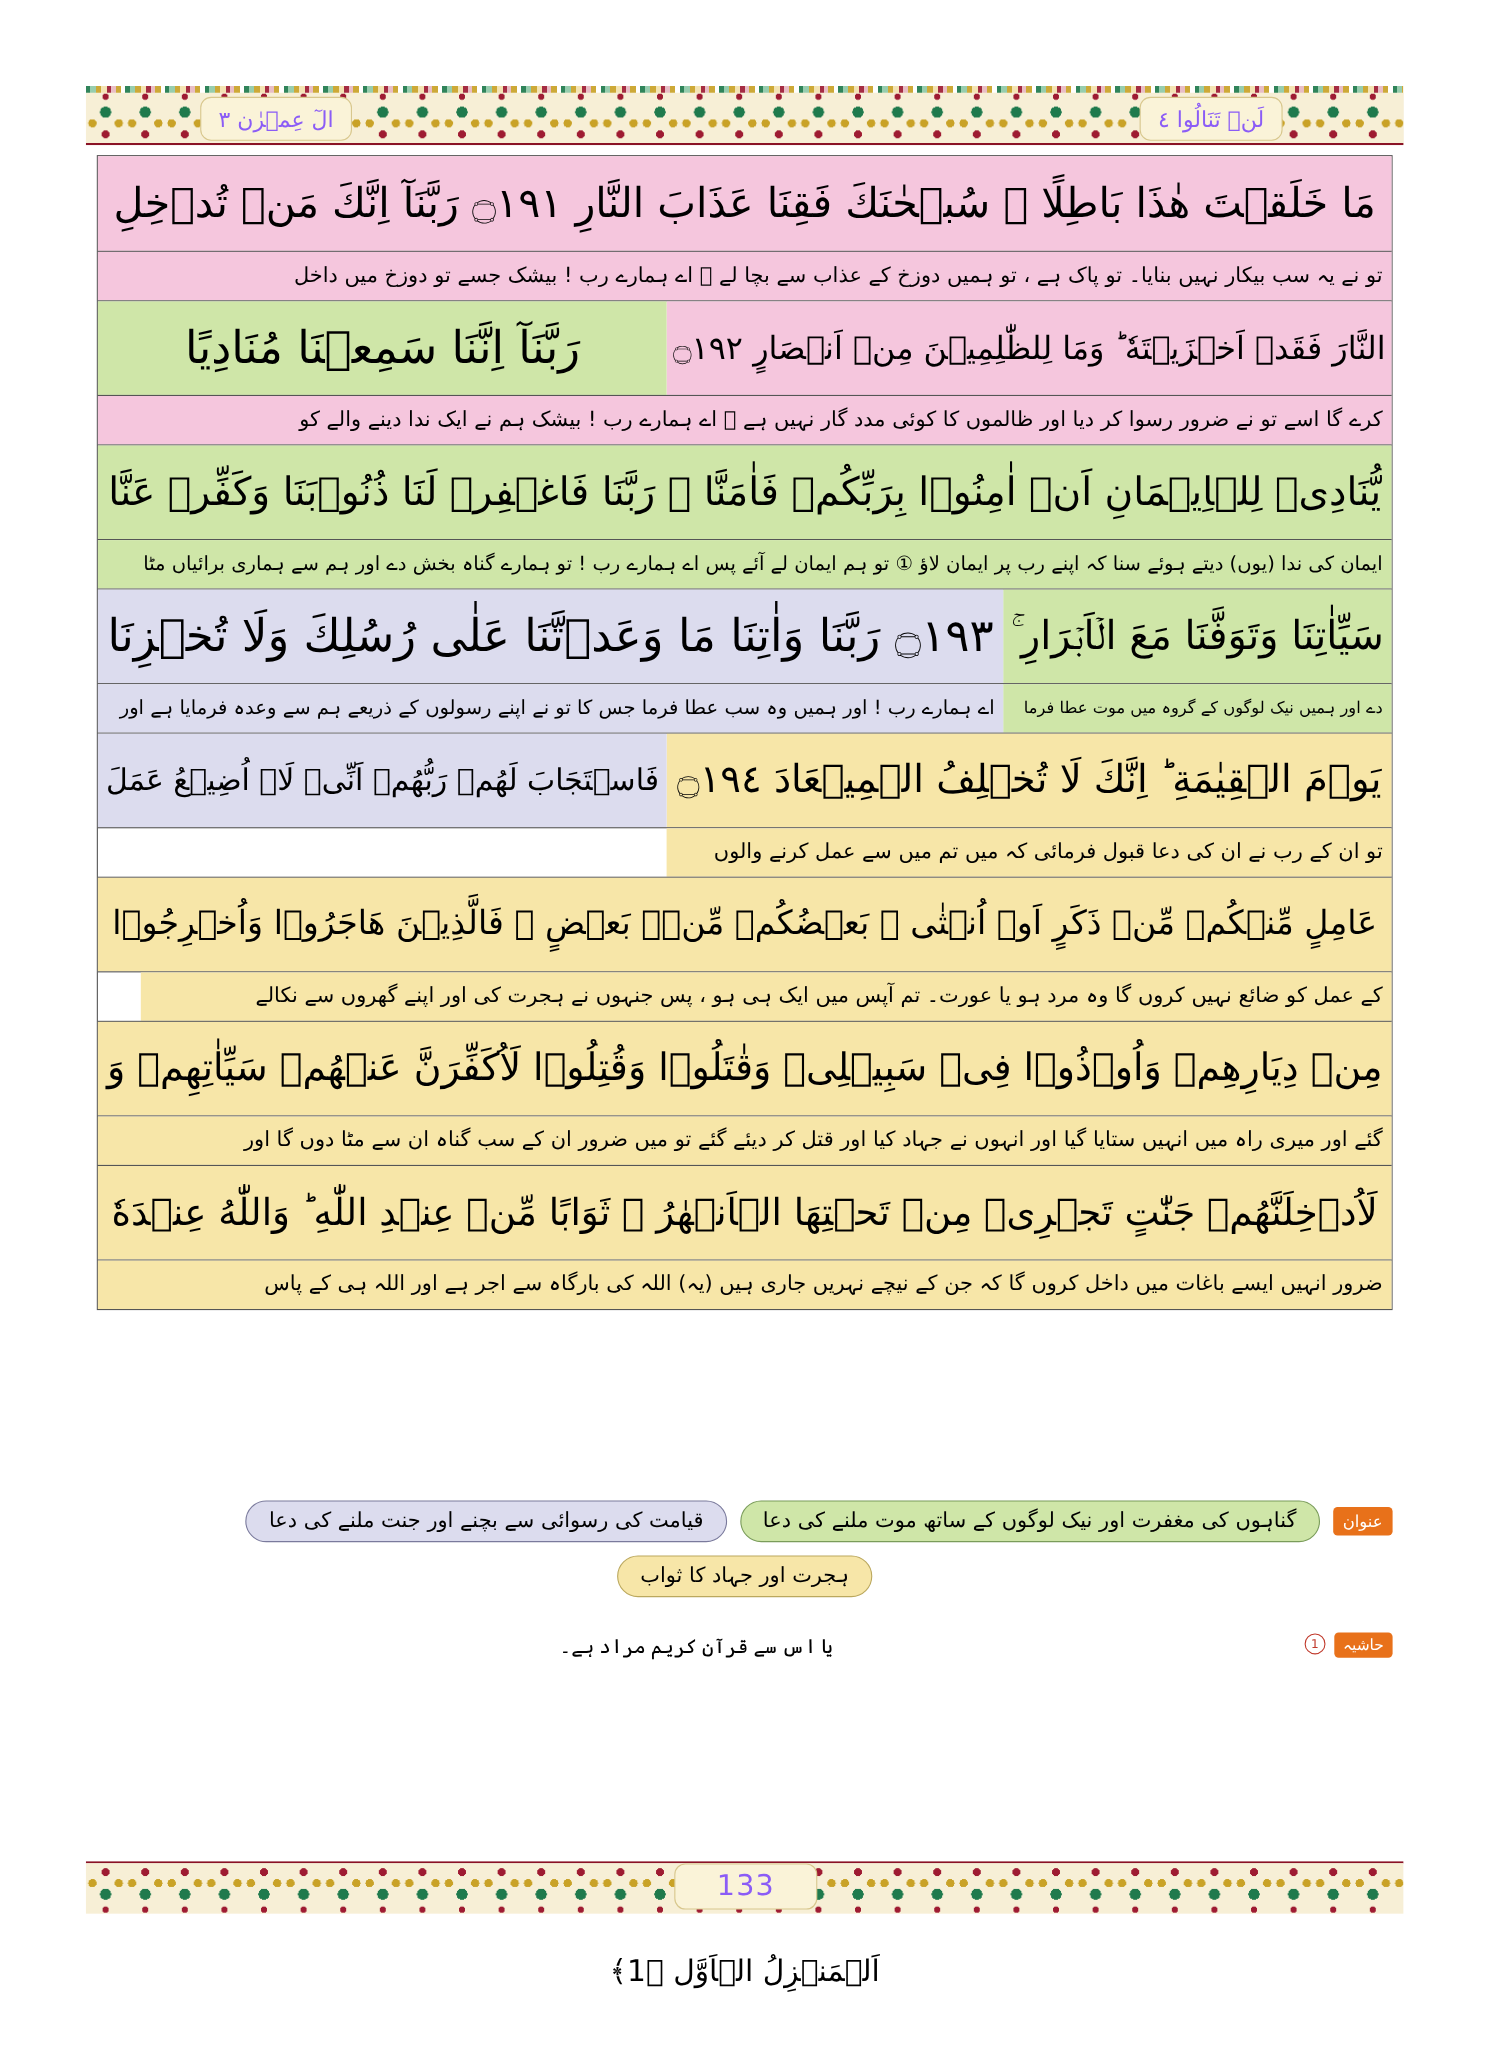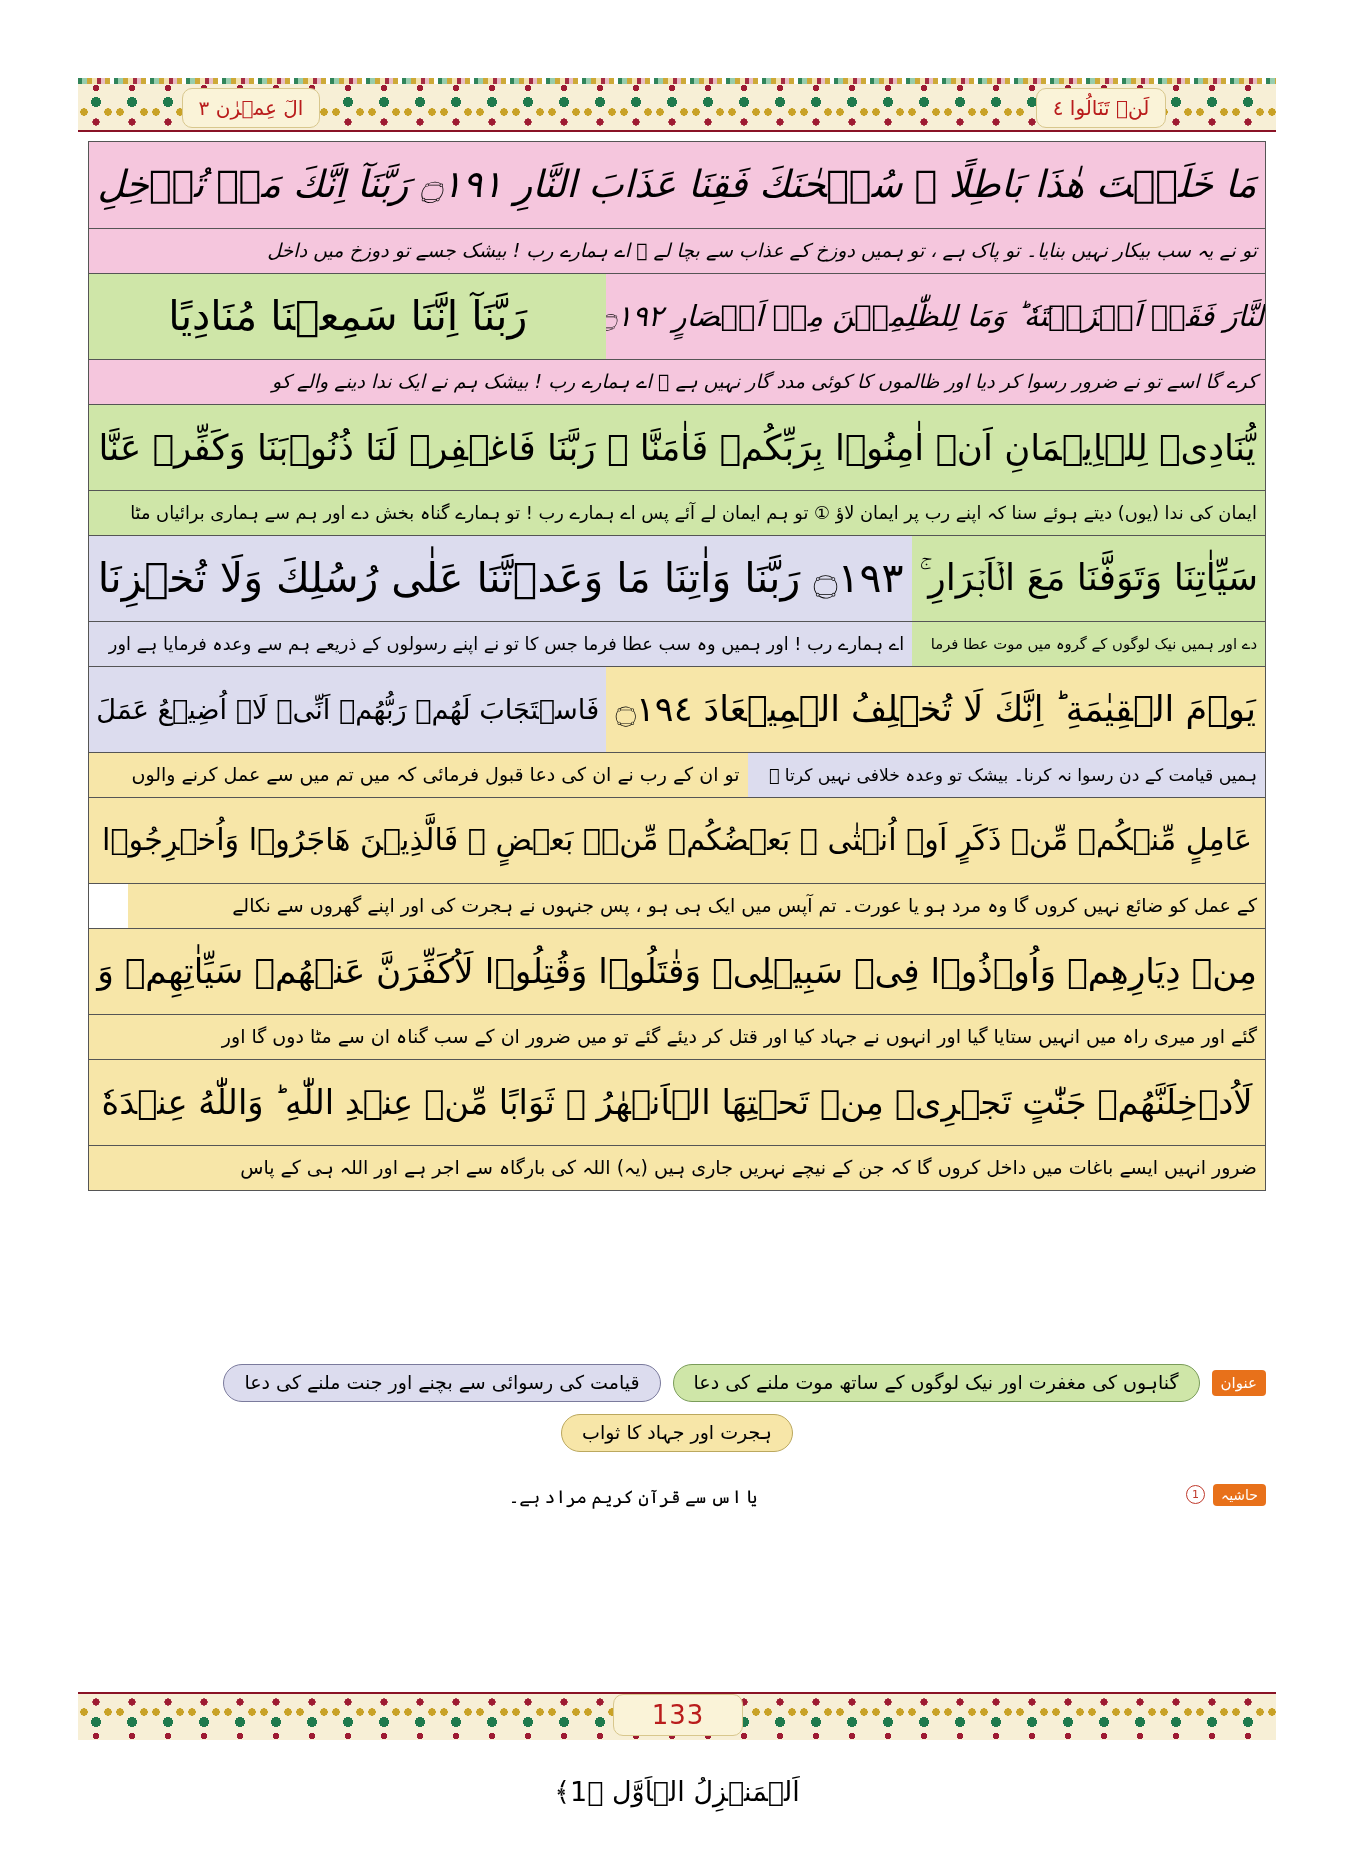--- a/index.html
+++ b/index.html
@@ -87,21 +87,21 @@
   .ornament-band.top .orn-rule { bottom: 0; }
   .ornament-band.bottom .orn-rule { top: 0; }
 
   
   .cartouche {
     position: absolute;
     background: #faf3d8;
     border: 1px solid #d8c78d;
     border-radius: 10px;
     text-align: center;
-    color: #b91c1c;
+    color: #8b5cf6;
     font-family: "DejaVu Sans", sans-serif;
     direction: rtl;
     white-space: nowrap;
     display: flex;
     align-items: center;
     justify-content: center;
     z-index: 4;
   }
   #surah-cartouche {
     left: 182px; top: 88px;
@@ -164,21 +164,21 @@
     font-size: 19px;
     line-height: 1.05;
     color: #000;
     padding: 0 8px;
     direction: rtl;
     white-space: nowrap;
     justify-content: flex-start;
   }
 
   
-  .bg-pink     { background: #f5c6dd; font-style: italic; }
+  .bg-pink     { background: #f5c6dd; }
   .bg-green    { background: #cfe6a8; }
   .bg-lavender { background: #dcdcee; }
   .bg-cream    { background: #f7e6a8; }
 
   
   .unwan-area {
     position: absolute;
     left: 88px;
     top: 1364px;
     width: 1178px;
@@ -317,21 +317,20 @@
       </div>
       <div class="row trans-row">
         <div class="seg bg-green" style="width: 30%; font-size: 14.8px;">دے اور ہمیں نیک لوگوں کے گروہ میں موت عطا فرما</div>
         <div class="seg bg-lavender" style="width: 70%; font-size: 17.8px;">اے ہمارے رب ! اور ہمیں وہ سب عطا فرما جس کا تو نے اپنے رسولوں کے ذریعے ہم سے وعدہ فرمایا ہے اور</div>
       </div>
       <div class="row ayah-row">
         <div class="seg bg-cream" style="width: 56%; font-size: 35px;">يَوۡمَ الۡقِيٰمَةِ ؕ اِنَّكَ لَا تُخۡلِفُ الۡمِيۡعَادَ ۝١٩٤</div>
         <div class="seg bg-lavender" style="width: 44%; font-size: 27.2px;">فَاسۡتَجَابَ لَهُمۡ رَبُّهُمۡ اَنِّىۡ لَاۤ اُضِيۡعُ عَمَلَ</div>
       </div>
       <div class="row trans-row">
-        <div class="seg bg-lavender" style="width: 44%; font-size: 17.2px;">ہمیں قیامت کے دن رسوا نہ کرنا۔ بیشک تو وعدہ خلافی نہیں کرتا ⃝</div>
         <div class="seg bg-cream" style="width: 56%;">تو ان کے رب نے ان کی دعا قبول فرمائی کہ میں تم میں سے عمل کرنے والوں</div>
       </div>
       <div class="row ayah-row">
         <div class="seg bg-cream" style="width: 100%; font-size: 30.2px;">عَامِلٍ مِّنۡكُمۡ مِّنۡ ذَكَرٍ اَوۡ اُنۡثٰى ۚ بَعۡضُكُمۡ مِّنۡۢ بَعۡضٍ ۚ فَالَّذِيۡنَ هَاجَرُوۡا وَاُخۡرِجُوۡا</div>
       </div>
       <div class="row trans-row">
         <div class="seg bg-cream" style="width: 100%; margin-left: 39px;">کے عمل کو ضائع نہیں کروں گا وہ مرد ہو یا عورت۔ تم آپس میں ایک ہی ہو ، پس جنہوں نے ہجرت کی اور اپنے گھروں سے نکالے</div>
       </div>
       <div class="row ayah-row">
         <div class="seg bg-cream" style="width: 100%; font-size: 34.4px;">مِنۡ دِيَارِهِمۡ وَاُوۡذُوۡا فِىۡ سَبِيۡلِىۡ وَقٰتَلُوۡا وَقُتِلُوۡا لَاُكَفِّرَنَّ عَنۡهُمۡ سَيِّاٰتِهِمۡ وَ</div>

